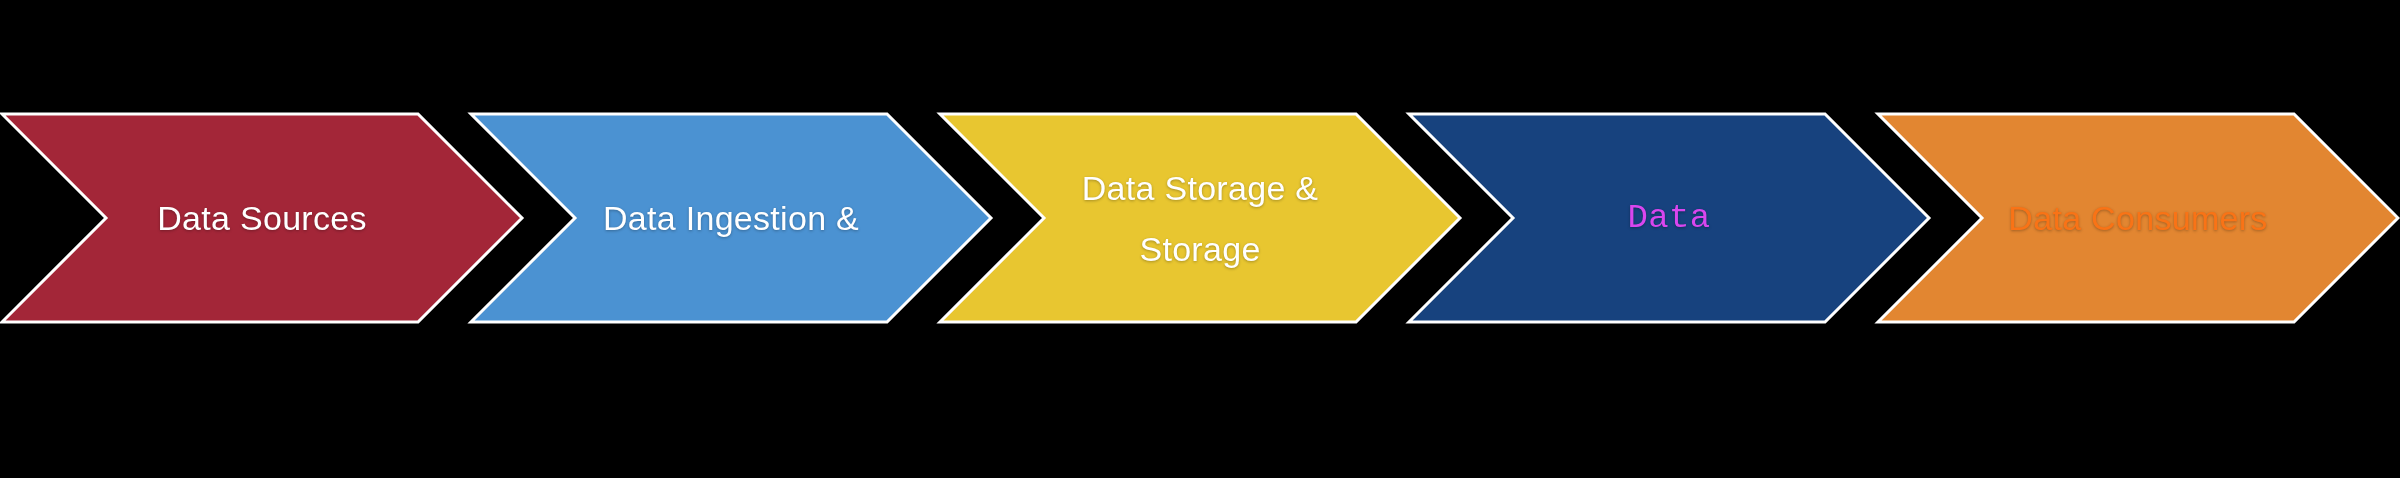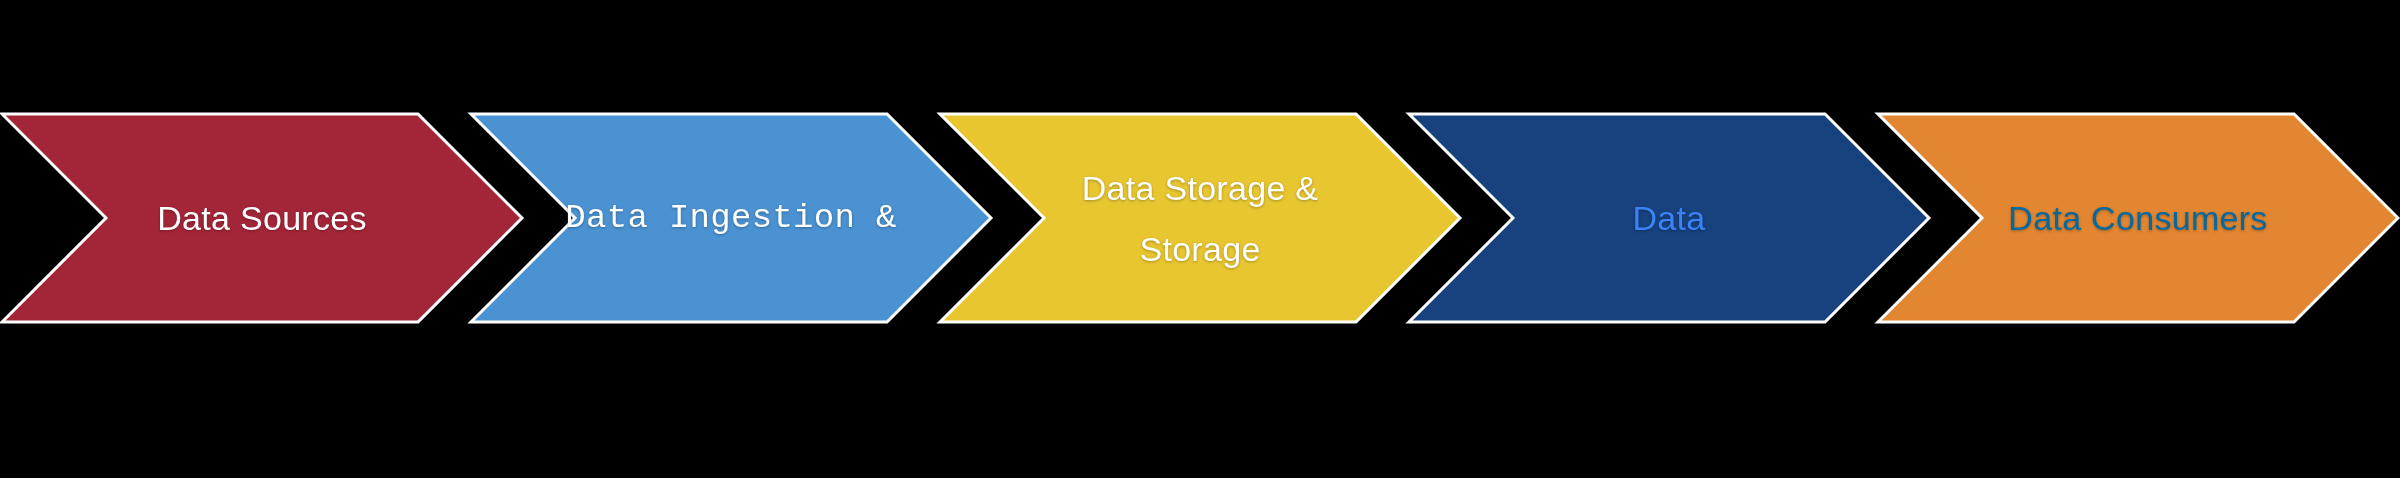--- a/index.html
+++ b/index.html
@@ -58,45 +58,45 @@
       </svg>
       <div class="chevron-label" style="color: rgb(255, 255, 255);">
         <span>Data Sources</span>
       </div>
     </div>
 
     <div class="chevron" style="left: 471px; top: 114px;">
       <svg class="chevron-shape" width="520" height="208" viewBox="0 0 520 208">
         <polygon points="0,0 416,0 520,104 416,208 0,208 104,104" stroke-width="3" stroke-linejoin="miter" fill="#4B92D2" stroke="#ffffff"></polygon>
       </svg>
-      <div class="chevron-label" style="color: rgb(255, 255, 255); font-family: Liberation Mono, monospace;">
+      <div class="chevron-label" style="color: rgb(255, 255, 255);">
         <span>Data Ingestion &amp;</span>
       </div>
     </div>
 
     <div class="chevron" style="left: 940px; top: 114px;">
       <svg class="chevron-shape" width="520" height="208" viewBox="0 0 520 208">
         <polygon points="0,0 416,0 520,104 416,208 0,208 104,104" stroke-width="3" stroke-linejoin="miter" fill="#E8C630" stroke="#ffffff"></polygon>
       </svg>
       <div class="chevron-label" style="color: rgb(255, 255, 255); gap: 17px;">
         <span>Data Storage &amp;</span>
         <span>Storage</span>
       </div>
     </div>
 
     <div class="chevron" style="left: 1409px; top: 114px;">
       <svg class="chevron-shape" width="520" height="208" viewBox="0 0 520 208">
         <polygon points="0,0 416,0 520,104 416,208 0,208 104,104" stroke-width="3" stroke-linejoin="miter" fill="#17427E" stroke="#ffffff"></polygon>
       </svg>
-      <div class="chevron-label" style="color: #3b82f6;">
+      <div class="chevron-label" style="color: #d946ef; font-family: Liberation Mono, monospace;">
         <span>Data</span>
       </div>
     </div>
 
     <div class="chevron" style="left: 1878px; top: 114px;">
       <svg class="chevron-shape" width="520" height="208" viewBox="0 0 520 208">
         <polygon points="0,0 416,0 520,104 416,208 0,208 104,104" stroke-width="3" stroke-linejoin="miter" fill="#E28631" stroke="#ffffff"></polygon>
       </svg>
-      <div class="chevron-label" style="color: #0369a1;">
+      <div class="chevron-label" style="color: #f97316;">
         <span>Data Consumers</span>
       </div>
     </div>
   </div>
 
 </body></html>

